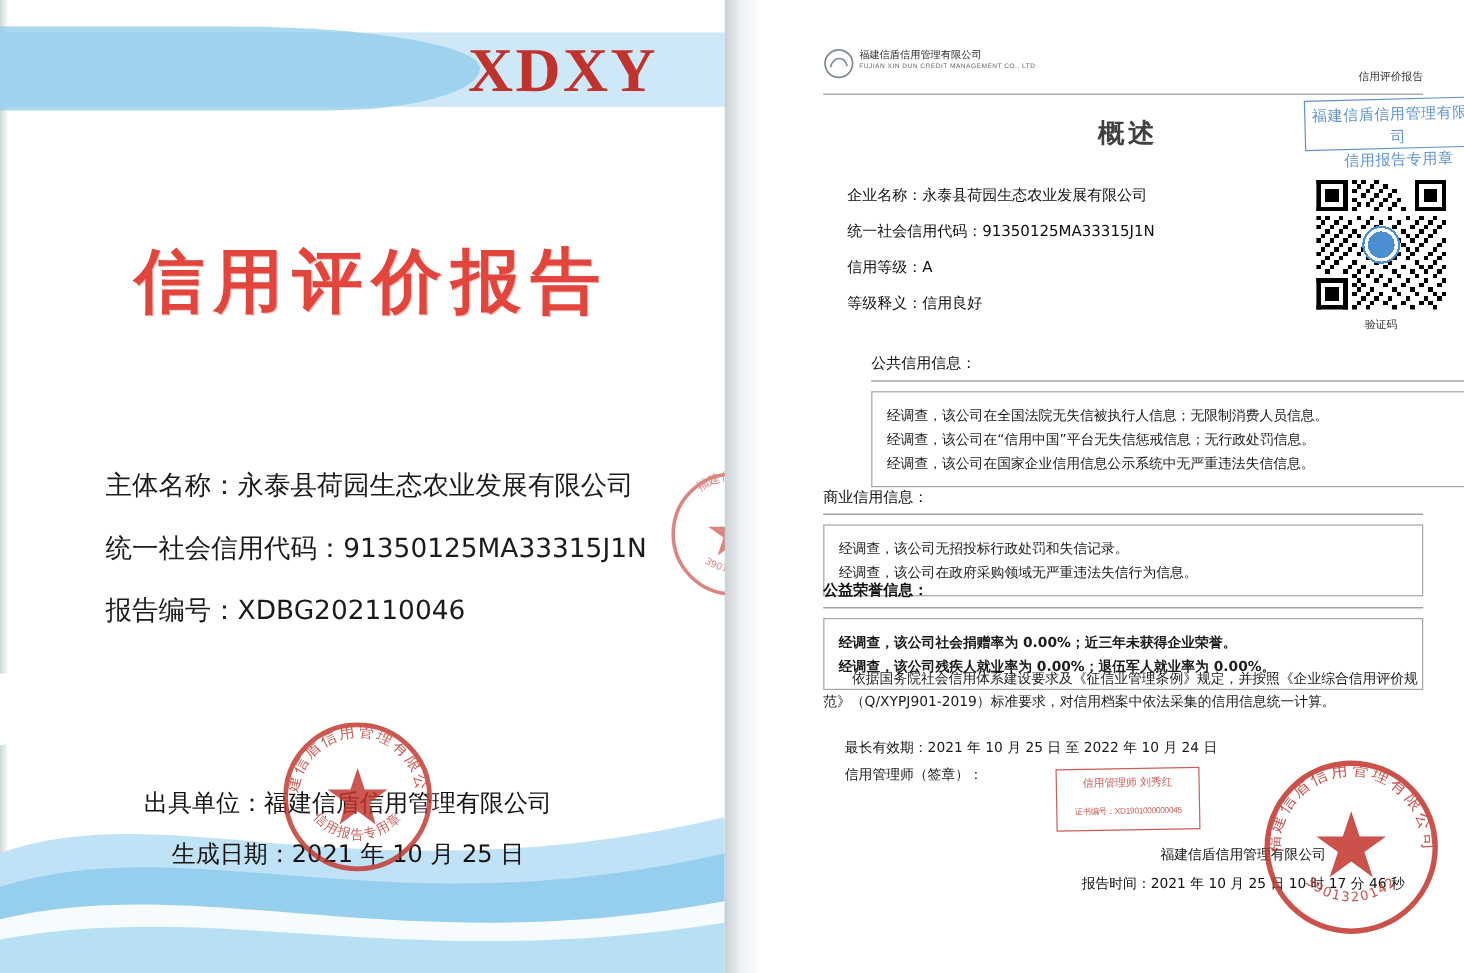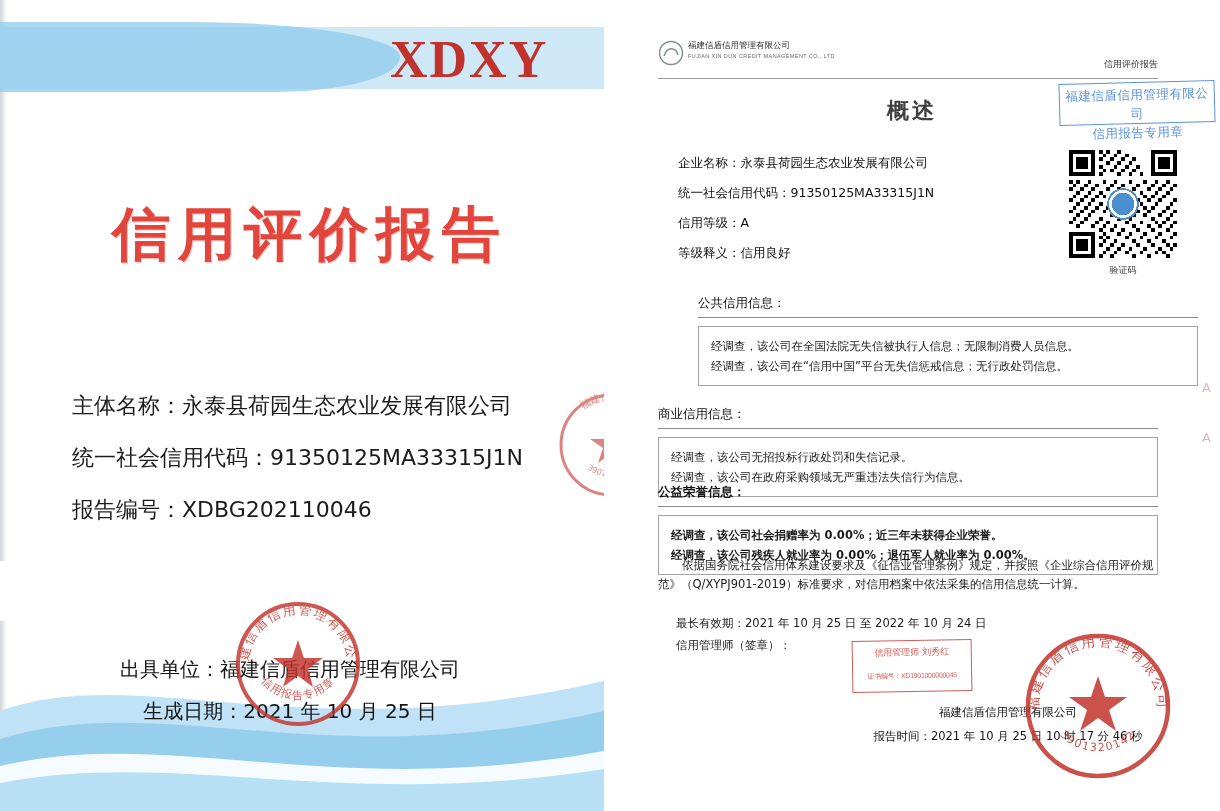--- a/index.html
+++ b/index.html
@@ -22,20 +22,21 @@
   }
 
   
   .cover {
     position: relative;
     width: 604px;
     height: 811px;
     background: #ffffff;
     overflow: hidden;
     flex: none;
+    padding-left: 28px;
   }
   .cover-edge-left {
     position: absolute;
     left: 0; top: 0;
     width: 7px; height: 811px;
     background: linear-gradient(to right, #cfd6da, #ffffff);
   }
   
   .cover-top-band {
     position: absolute;
@@ -65,21 +66,21 @@
     left: 112px; top: 196px;
     font-family: "DejaVu Serif", serif;
     font-size: 58px;
     letter-spacing: 8px;
     color: #e2453b;
     font-weight: bold;
     text-shadow: 1px 1px 0 rgba(226,69,59,.35);
   }
   .cover-info {
     position: absolute;
-    left: 72px; top: 380px;
+    left: 88px; top: 380px;
     width: 480px;
     color: #1b1b1b;
   }
   .cover-info .line {
     font-family: "DejaVu Sans", sans-serif;
     font-size: 22px;
     line-height: 52px;
     white-space: nowrap;
   }
   .cover-footer {
@@ -639,20 +640,21 @@
       </div>
       <div class="qr-cap">验证码</div>
     </div>
 
     <div class="sec" style="top:295px;padding-left:40px;">
       <div class="sec-head">公共信用信息：</div>
       <div class="sec-divider"></div>
       <div class="sec-box">
         <div>经调查，该公司在全国法院无失信被执行人信息；无限制消费人员信息。</div>
         <div>经调查，该公司在“信用中国”平台无失信惩戒信息；无行政处罚信息。</div>
+        <div>经调查，该公司在国家企业信用信息公示系统中无严重违法失信信息。</div>
       </div>
     </div>
 
     <div class="sec" style="top:406px;">
       <div class="sec-head">商业信用信息：</div>
       <div class="sec-divider"></div>
       <div class="sec-box">
         <div>经调查，该公司无招投标行政处罚和失信记录。</div>
         <div>经调查，该公司在政府采购领域无严重违法失信行为信息。</div>
       </div>

